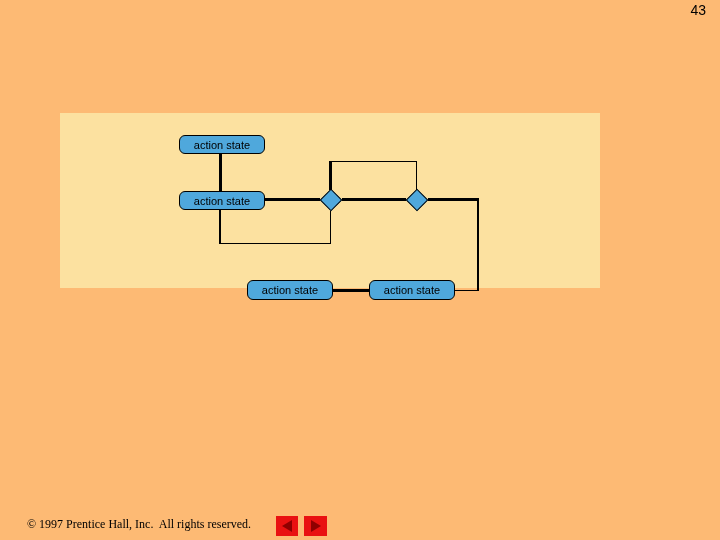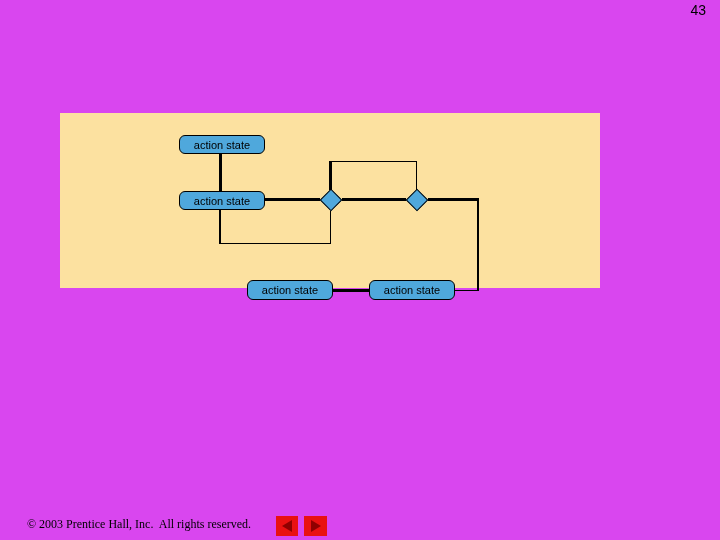--- a/index.html
+++ b/index.html
@@ -7,21 +7,21 @@
     --node-fill:#4FA8DC;
     --node-border:#000000;
     --line:#000000;
     --button-bg:#E91111;
     --button-arrow:#8F0000;
   }
   html,body{margin:0;padding:0;background:#888;}
   .slide{
     position:relative;
     width:720px;height:540px;
-    background:#d946ef;
+    background:#fdba74;
     overflow:hidden;
     font-family:"Liberation Sans", sans-serif;
   }
   .page-number{
     position:absolute;top:2px;right:14px;
     font-size:14px;color:#000;
     font-family:"Liberation Sans", sans-serif;
   }
   .panel{
     position:absolute;left:60px;top:113px;
@@ -132,21 +132,21 @@
     <div class="ln l-h-top"></div>
     <div class="ln l-v-topright"></div>
 
     <div class="ln l-v-botleft"></div>
     <div class="ln l-h-bottom"></div>
     <div class="ln l-v-botright"></div>
 
   </div>
 
 
-  <div class="copyright">© 2003 Prentice Hall, Inc.  All rights reserved.</div>
+  <div class="copyright">© 1997 Prentice Hall, Inc.  All rights reserved.</div>
 
   <button class="nav-btn nav-prev">
     <span class="tri tri-left"></span>
   </button>
   <button class="nav-btn nav-next">
     <span class="tri tri-right"></span>
   </button>
 
 </div>
 

